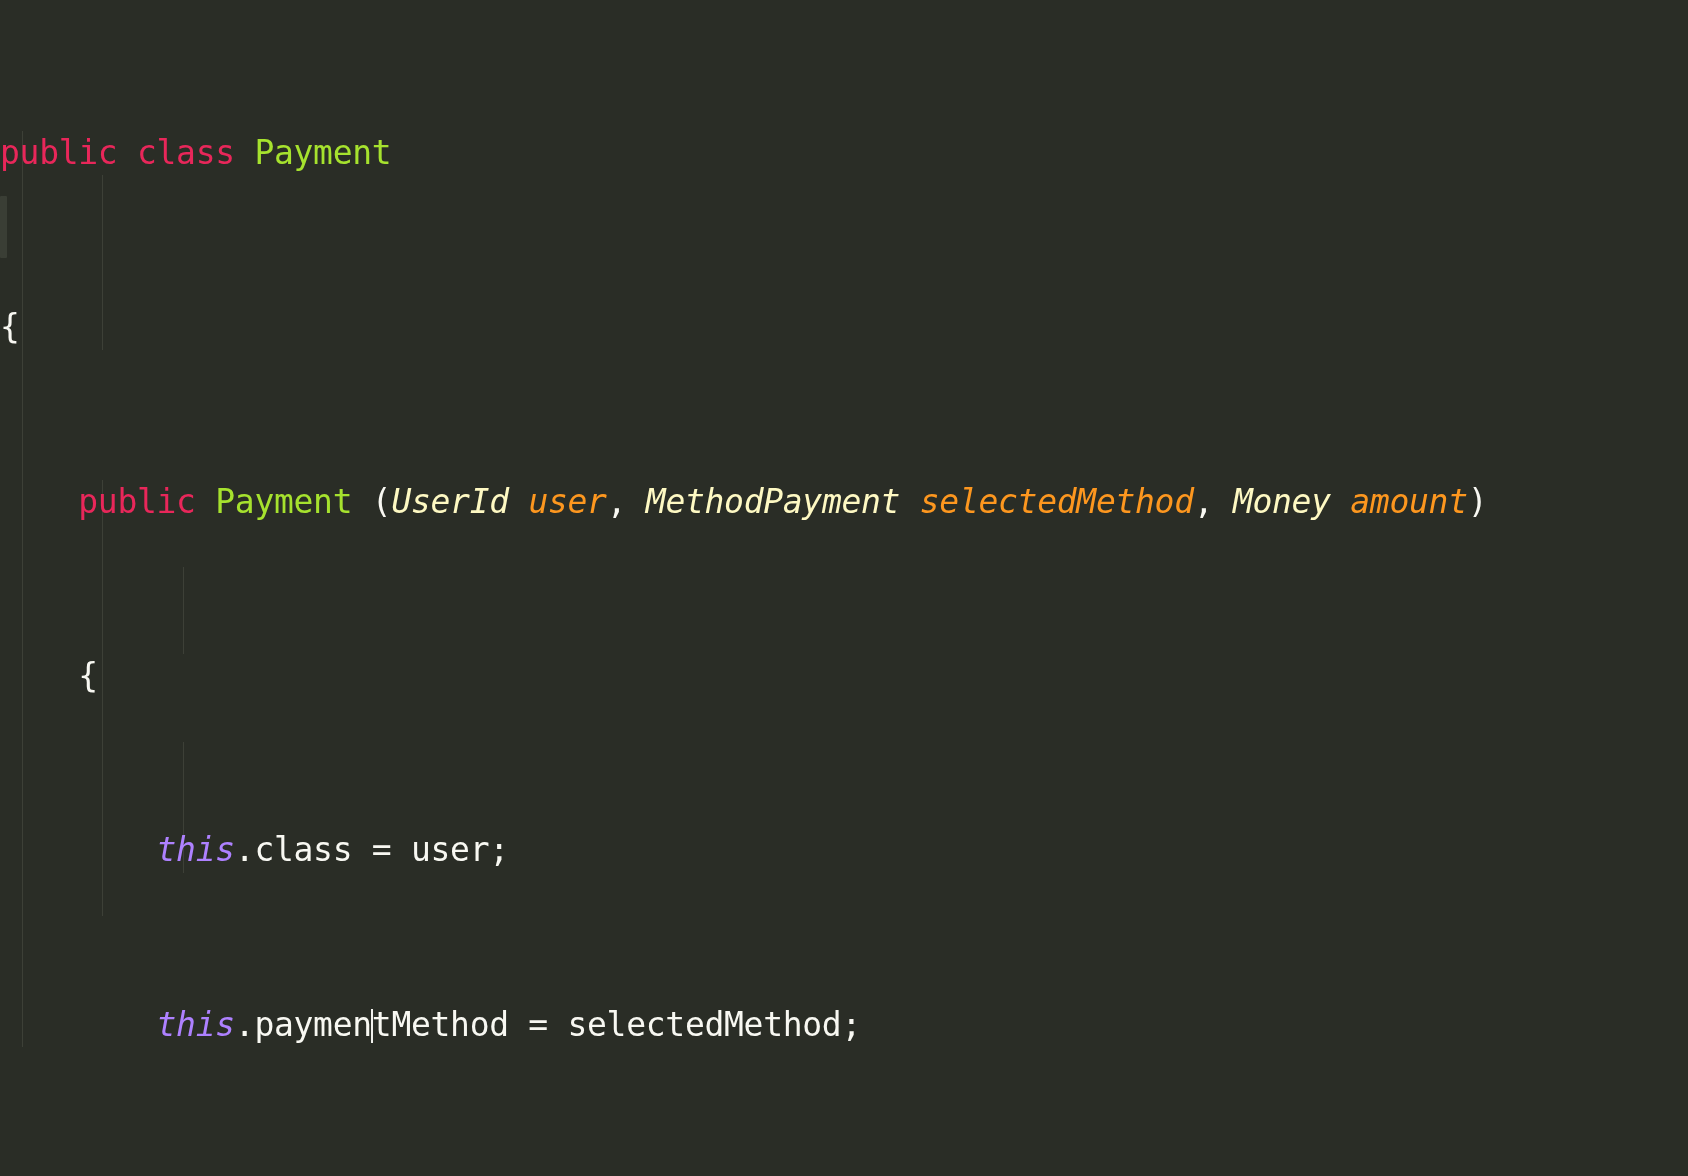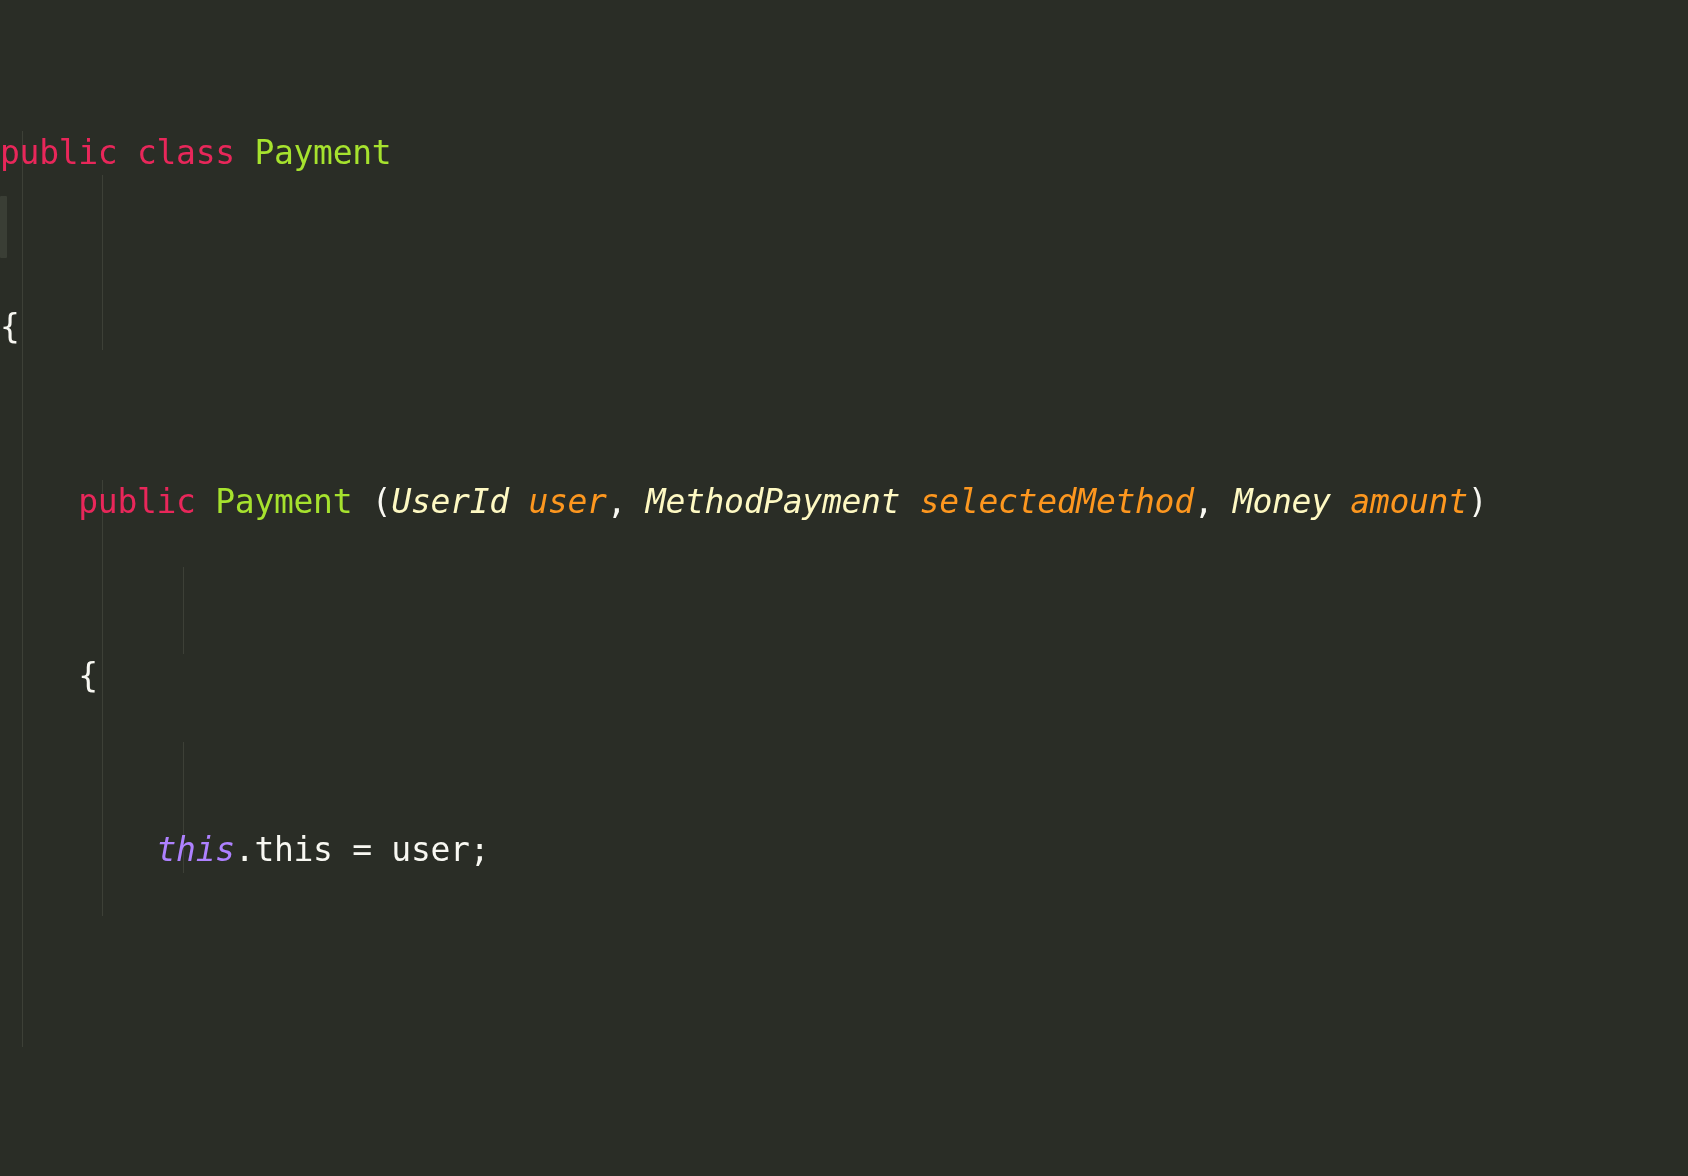--- a/index.html
+++ b/index.html
@@ -96,22 +96,23 @@
   <div class="code">
 
     <div class="line"><span class="kw">public</span> <span class="kw">class</span> <span class="type">Payment</span></div>
 
     <div class="line"><span class="pln">{</span></div>
 
     <div class="line">    <span class="kw">public</span> <span class="type">Payment</span> <span class="pln">(</span><span class="ptype">UserId</span> <span class="pname">user</span><span class="pln">, </span><span class="ptype">MethodPayment</span> <span class="pname">selectedMethod</span><span class="pln">, </span><span class="ptype">Money</span> <span class="pname">amount</span><span class="pln">)</span></div>
 
     <div class="line">    <span class="pln">{</span></div>
 
-    <div class="line">        <span class="this">this</span><span class="pln">.this = user;</span></div>
+    <div class="line">        <span class="this">this</span><span class="pln">.class = user;</span></div>
 
+    <div class="line">        <span class="this">this</span><span class="pln">.paymen</span><span class="caret"></span><span class="pln">tMethod = selectedMethod;</span></div>
 
     
 
     
 
     
 
     
 
     

